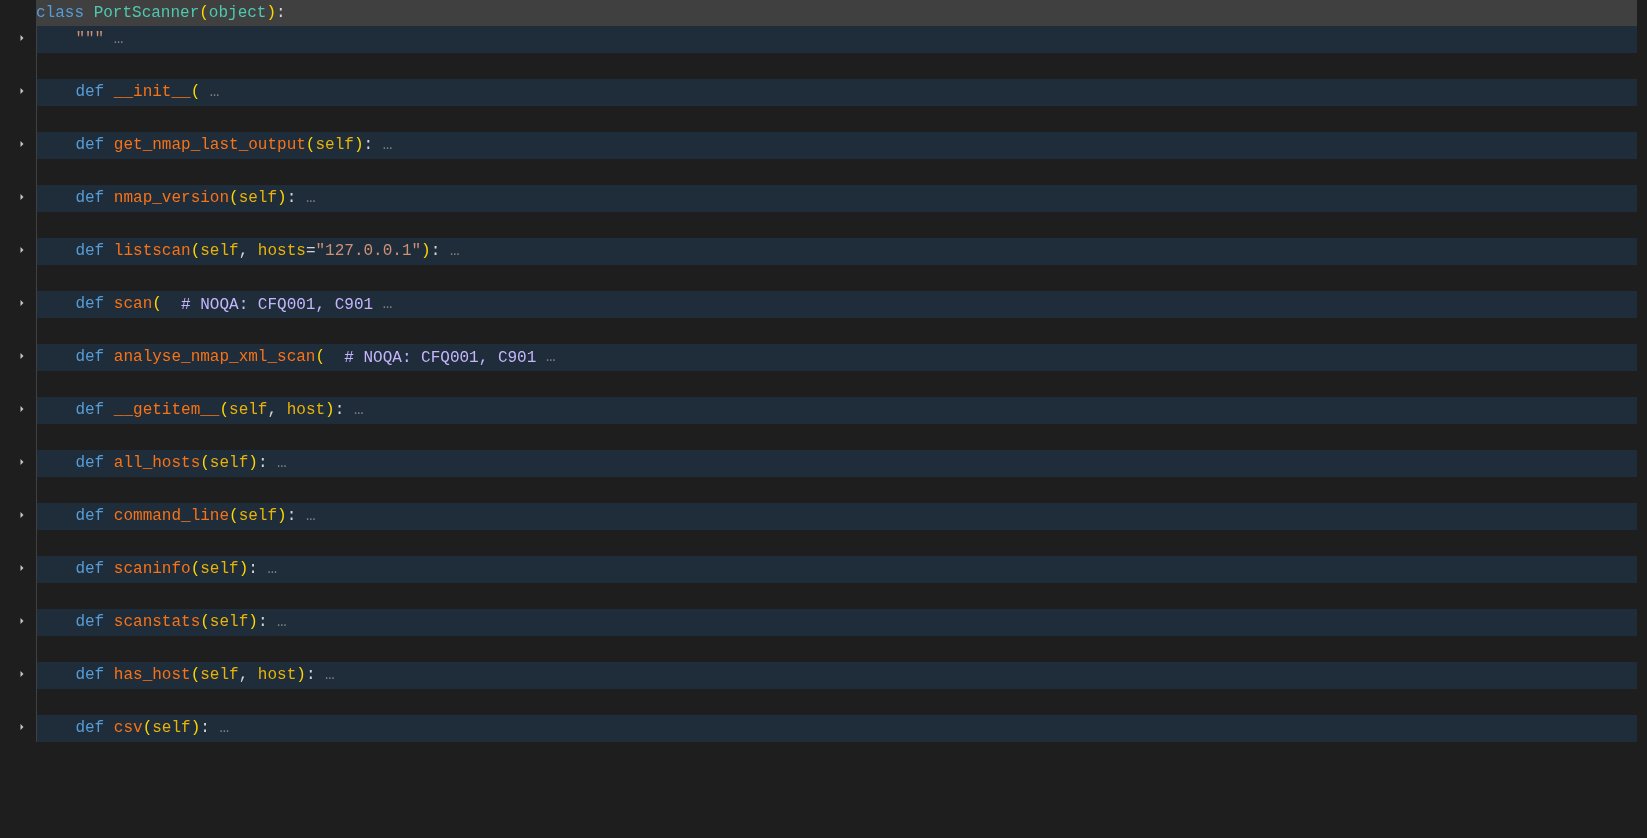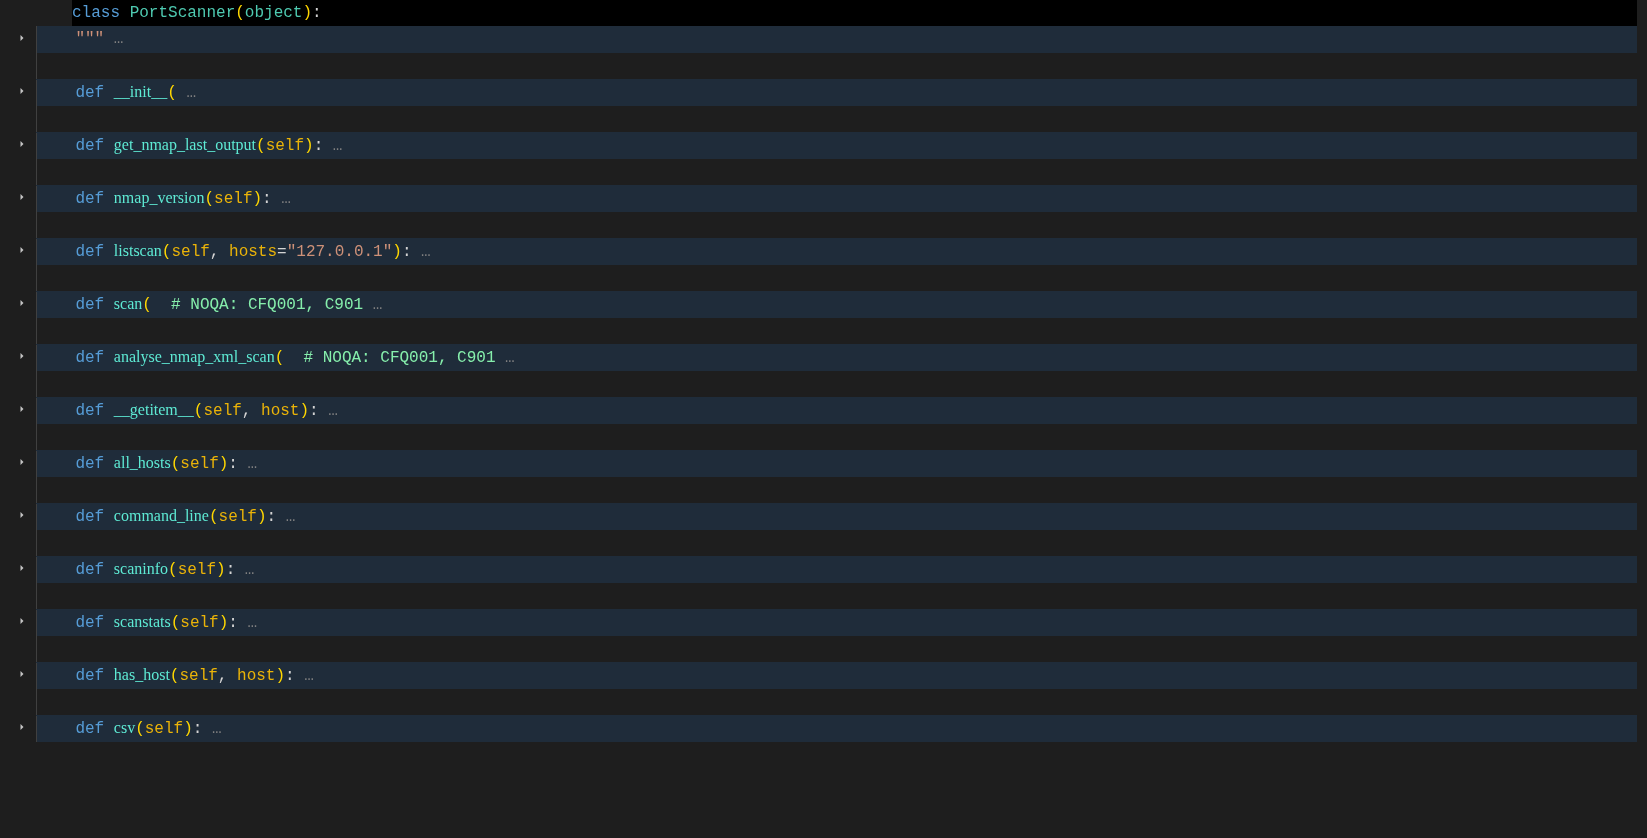--- a/index.html
+++ b/index.html
@@ -38,34 +38,34 @@
     cursor: pointer;
     user-select: none;
   }
   .fold-arrow svg {
     width: 12px;
     height: 12px;
     fill: #c5c5c5;
   }
   .kw { color: #569cd6; }
   .cls { color: #4ec9b0; }
-  .fn { color: #5eead4; font-family: Liberation Serif, serif; }
+  .fn { color: #f97316; }
   .param { color: #eab308; }
   .builtin { color: #4ec9b0; }
   .punct { color: #d4d4d4; }
   .str { color: #ce9178; }
-  .comment { color: #86efac; margin-top: 26px; }
+  .comment { color: #c4b5fd; margin-top: 26px; }
   .fold-dots { color: #808080; }
   .bracket-y { color: #ffd700; }
 </style>
 </head>
 <body>
 
 <div class="editor" id="editor-root">
-    <div class="line"><div class="gutter"></div><div class="code-area" style="background: #000000; margin-left: 36px;"><span class="kw">class</span><span class="punct"> </span><span class="cls">PortScanner</span><span class="bracket-y">(</span><span class="builtin">object</span><span class="bracket-y">)</span><span class="punct">:</span></div></div>
+    <div class="line"><div class="gutter"></div><div class="code-area" style="background: #404040;"><span class="kw">class</span><span class="punct"> </span><span class="cls">PortScanner</span><span class="bracket-y">(</span><span class="builtin">object</span><span class="bracket-y">)</span><span class="punct">:</span></div></div>
     <div class="line"><div class="gutter"><span class="fold-arrow"><svg viewBox="0 0 16 16">
             <path d="M6 4l4 4-4 4V4z"></path>
           </svg></span></div><div class="code-area" style="background: rgb(31, 44, 58);"><span style="border-left: 1px solid rgb(64, 64, 64); display: inline-block; height: 26.5px; vertical-align: middle; margin-right: 0px;"></span><span>    </span><span class="str">"""</span><span class="fold-dots"> …</span></div></div>
     <div class="line"><div class="gutter"></div><div class="code-area" style="background: rgb(30, 30, 30);"><span style="border-left: 1px solid rgb(64, 64, 64); display: inline-block; height: 26.5px; vertical-align: middle; margin-right: 0px;"></span><span>    </span></div></div>
     <div class="line"><div class="gutter"><span class="fold-arrow"><svg viewBox="0 0 16 16">
             <path d="M6 4l4 4-4 4V4z"></path>
           </svg></span></div><div class="code-area" style="background: rgb(31, 44, 58);"><span style="border-left: 1px solid rgb(64, 64, 64); display: inline-block; height: 26.5px; vertical-align: middle; margin-right: 0px;"></span><span>    </span><span class="kw">def</span><span class="punct"> </span><span class="fn">__init__</span><span class="bracket-y">(</span><span class="fold-dots"> …</span></div></div>
     <div class="line"><div class="gutter"></div><div class="code-area" style="background: rgb(30, 30, 30);"><span style="border-left: 1px solid rgb(64, 64, 64); display: inline-block; height: 26.5px; vertical-align: middle; margin-right: 0px;"></span><span>    </span></div></div>
     <div class="line"><div class="gutter"><span class="fold-arrow"><svg viewBox="0 0 16 16">
             <path d="M6 4l4 4-4 4V4z"></path>

